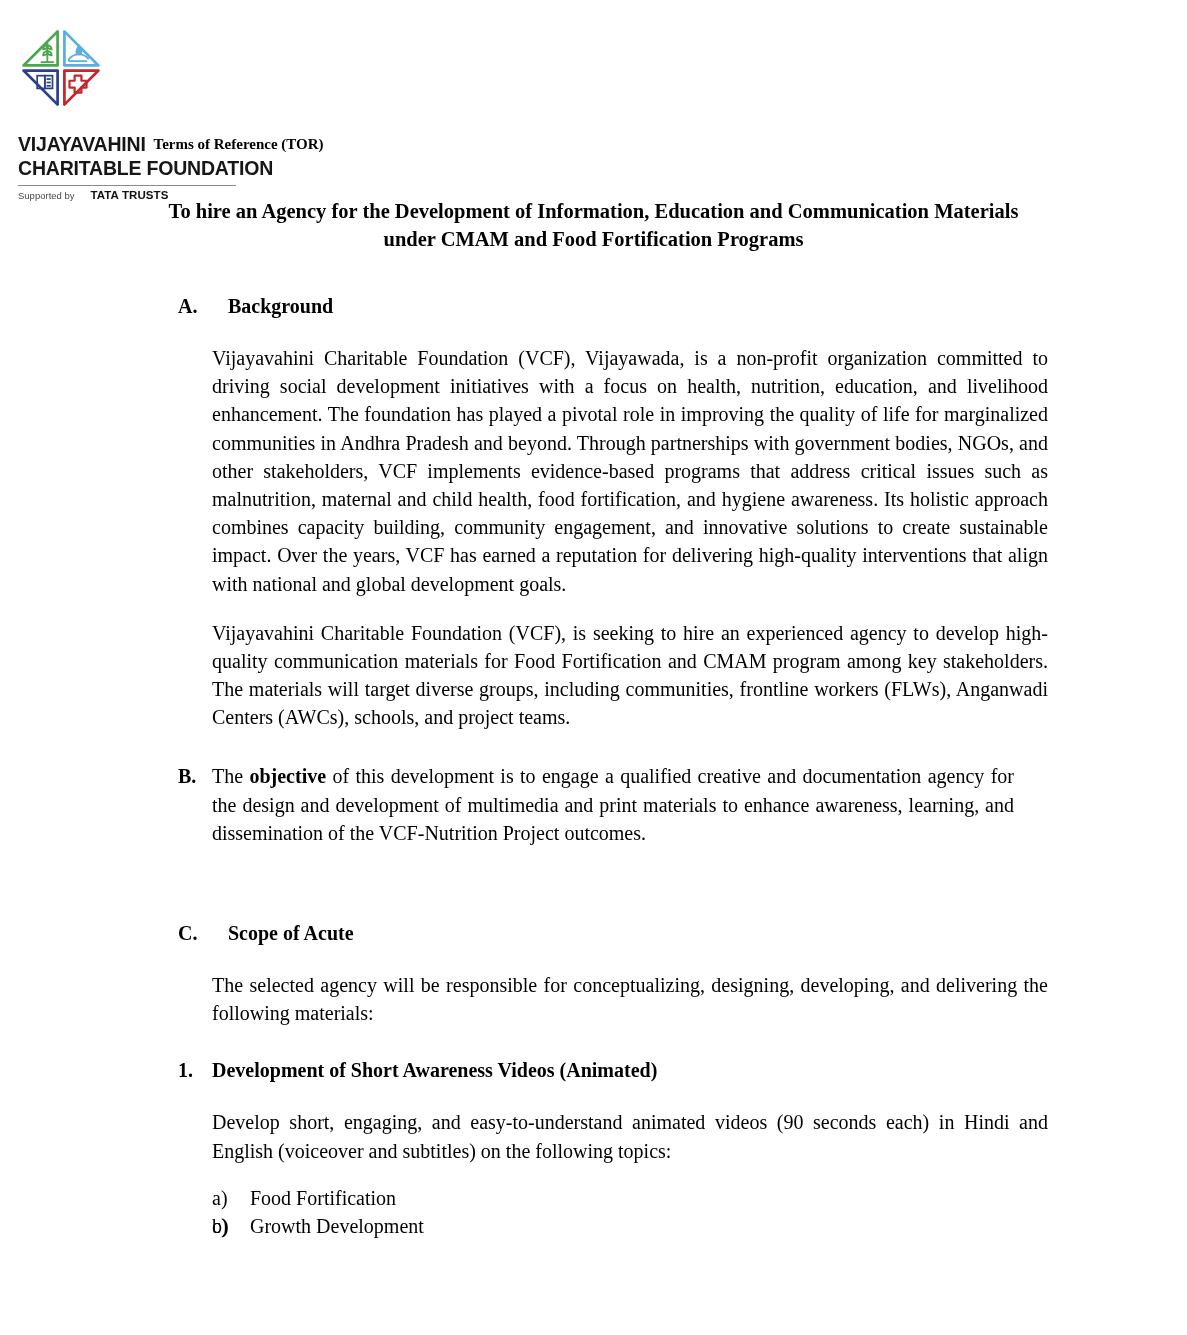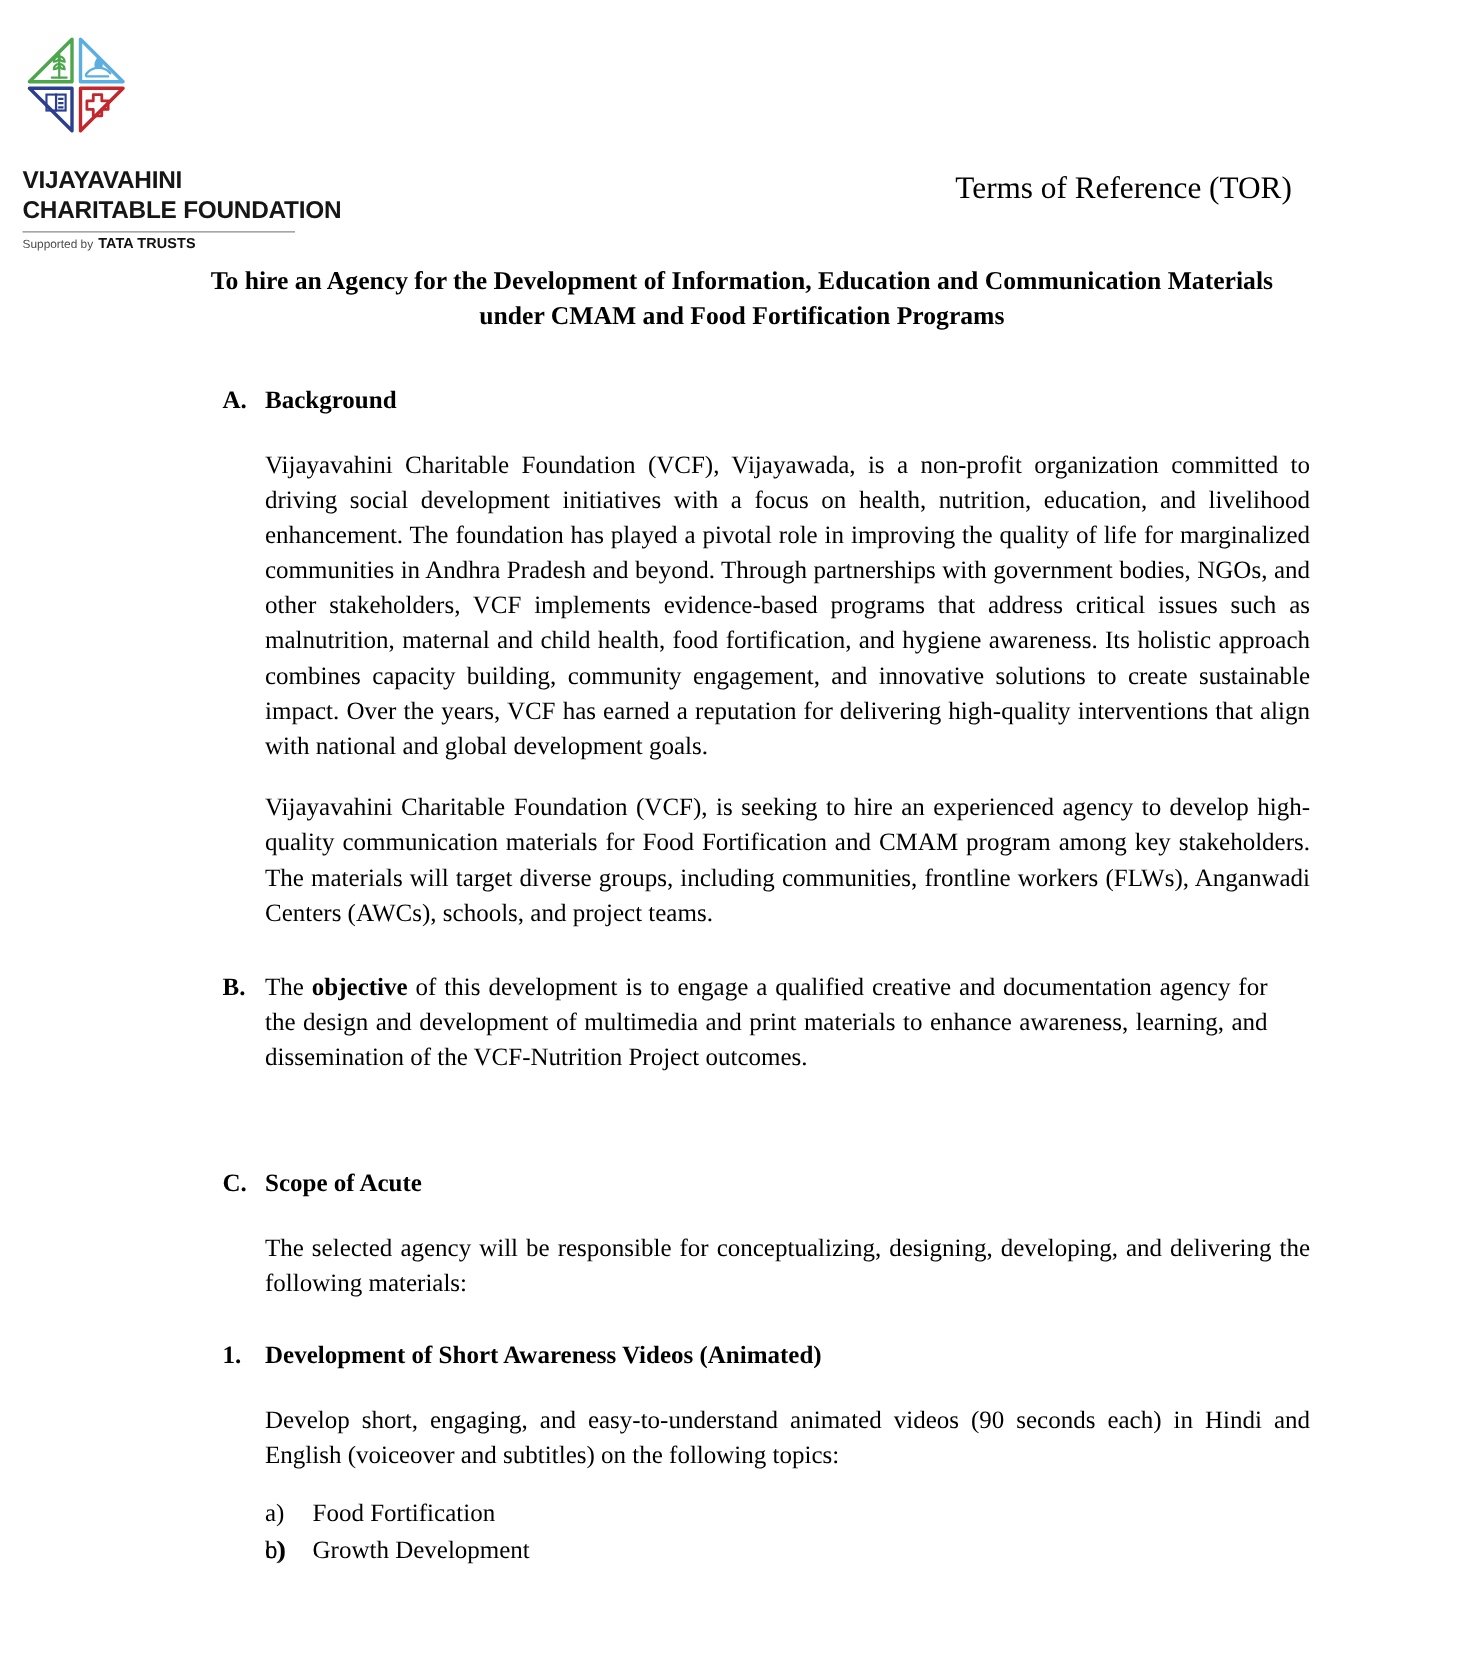--- a/index.html
+++ b/index.html
@@ -60,37 +60,37 @@
     height: 1px;
     background: #8a8a8a;
   }
   .supported-line {
     font-family: "Liberation Sans", "DejaVu Sans", sans-serif;
     font-size: 9.5px;
     color: #333333;
     white-space: nowrap;
     display: flex;
     align-items: baseline;
-    gap: 4px;
+    gap: 16px;
   }
   .supported-label { font-weight: 400; color: #4a4a4a; }
   .supported-brand { font-weight: 700; font-size: 11.5px; color: #111111; letter-spacing: 0.1px; }
 
   
   .doc {
     position: absolute;
     left: 0;
     top: 134px;
     width: 1187px;
   }
 
   .doc-title {
-    text-align: right;
-    font-weight: 400;
-    font-size: 25px;
+    text-align: left;
+    font-weight: 700;
+    font-size: 15px;
     line-height: 1.35;
     margin: 0 auto;
     width: 880px;
   }
 
   .doc-subtitle {
     text-align: center;
     font-weight: 700;
     font-size: 20.5px;
     line-height: 1.36;
@@ -119,21 +119,21 @@
     left: 0;
     top: 0;
     font-weight: 700;
     font-size: 20px;
     line-height: 1.4;
   }
   .section-heading {
     font-weight: 700;
     font-size: 20px;
     line-height: 1.4;
-    margin: 0;
+    margin: 16px;
   }
 
   .sec-a { margin-top: 38px; }
   .sec-b { margin-top: 31px; }
   .sec-c { margin-top: 72px; }
 
   .section-para {
     font-size: 20px;
     line-height: 1.41;
     text-align: justify;

